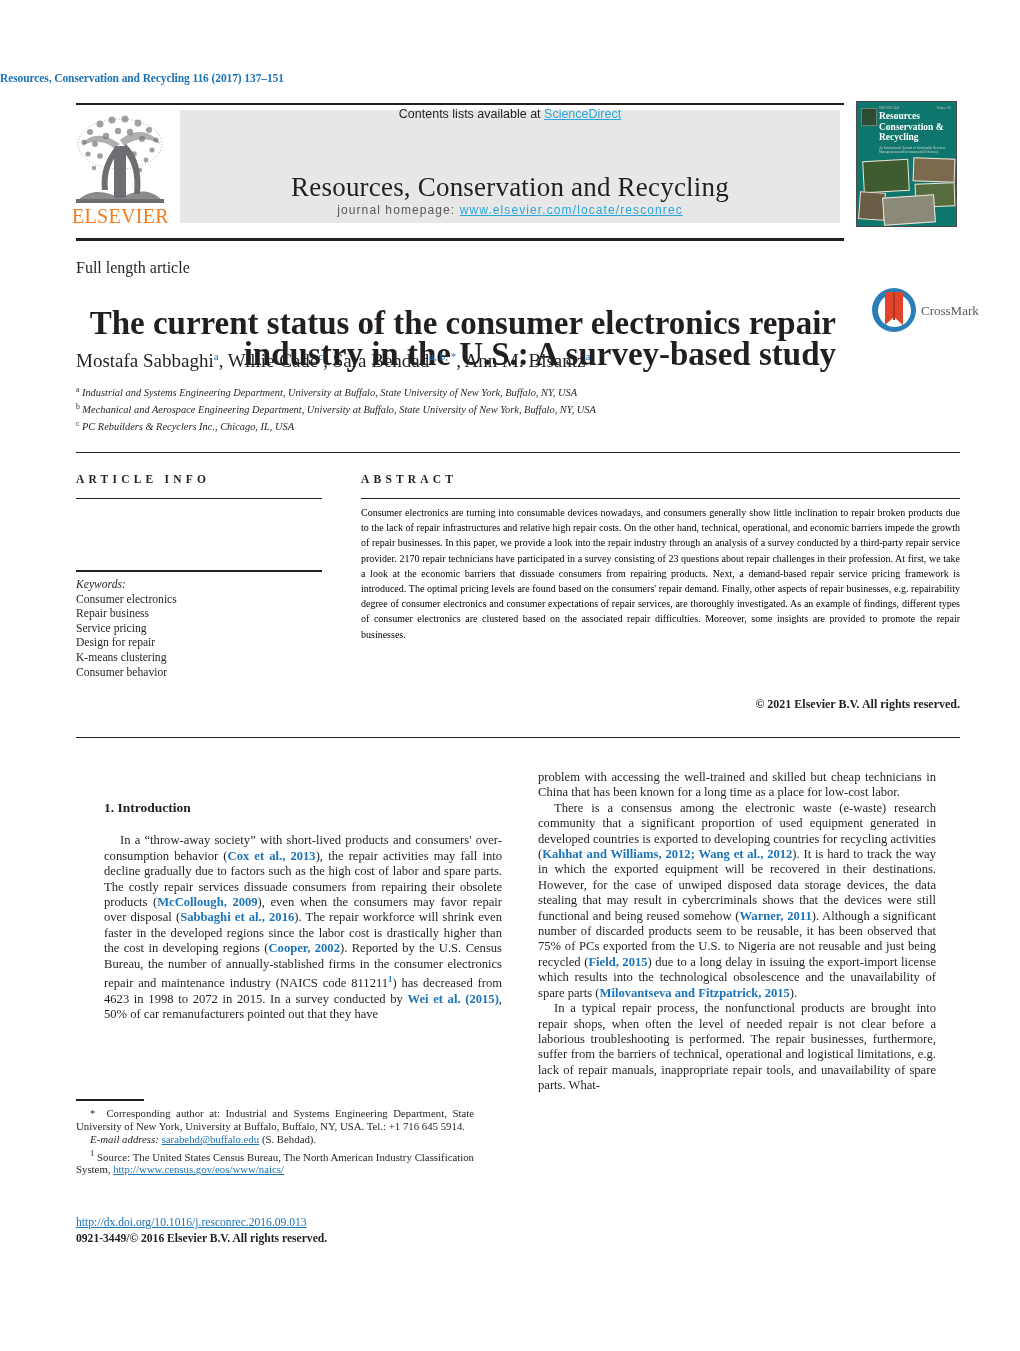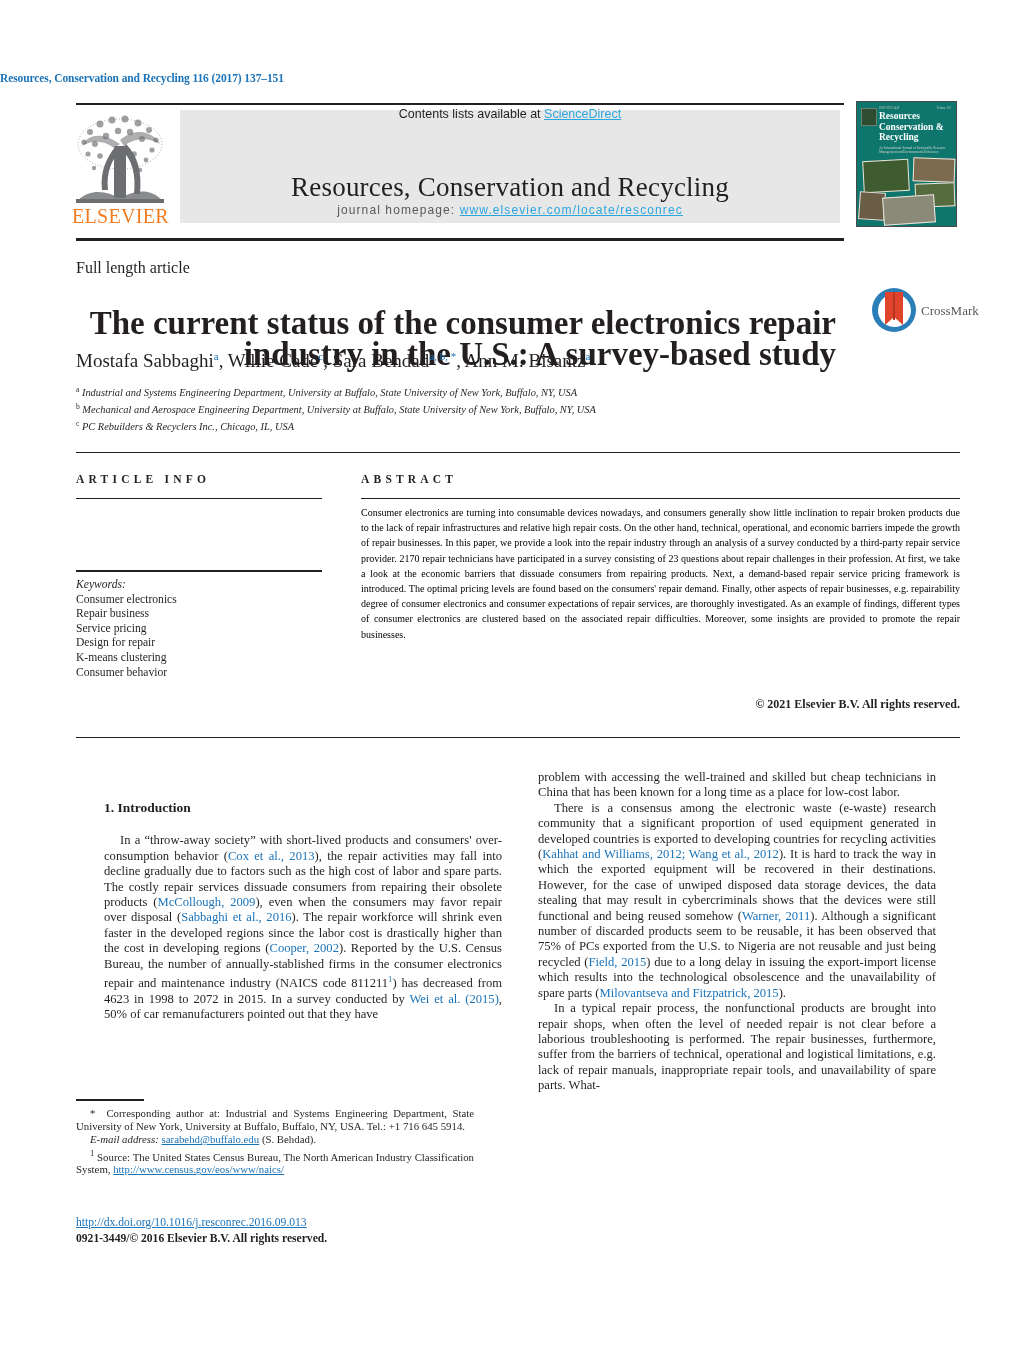--- a/index.html
+++ b/index.html
@@ -373,20 +373,21 @@
     text-align: left;
   }
   .col p {
     margin: 0;
     text-indent: 16px;
   }
   .col p.noindent { text-indent: 0; }
   a.ref, .ref {
     color: #1b73b8;
     text-decoration: none;
+    font-weight: bold;
   }
   sup.fn {
     font-size: 8.6px;
     vertical-align: super;
   }
 
   
   .fn-rule {
     position: absolute;
     left: 76px; top: 1099px;

